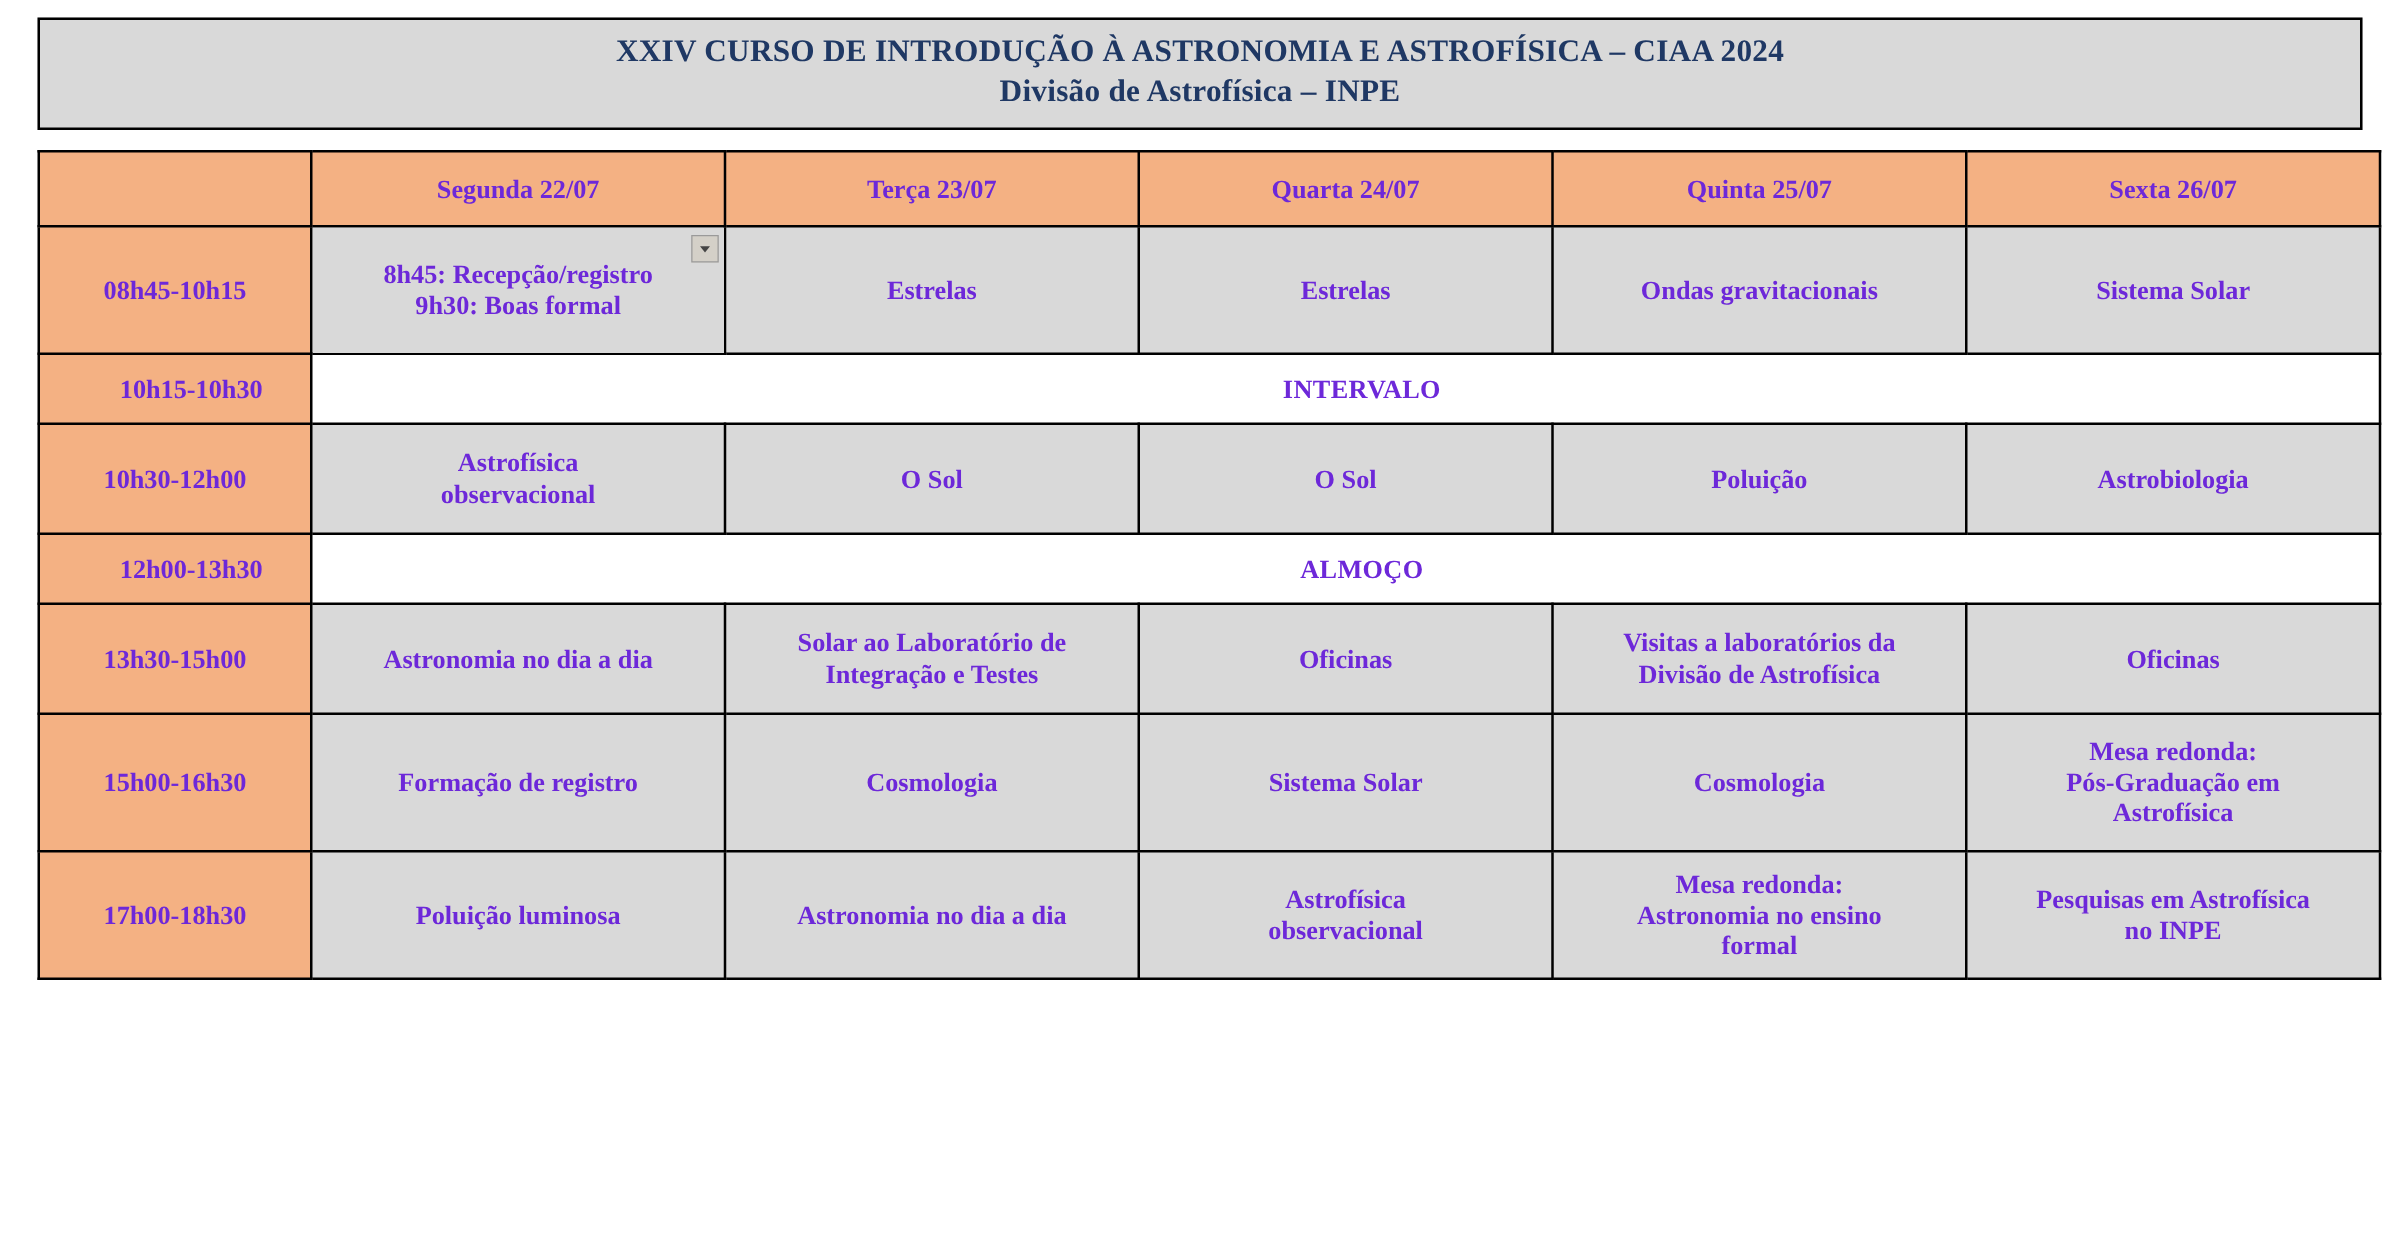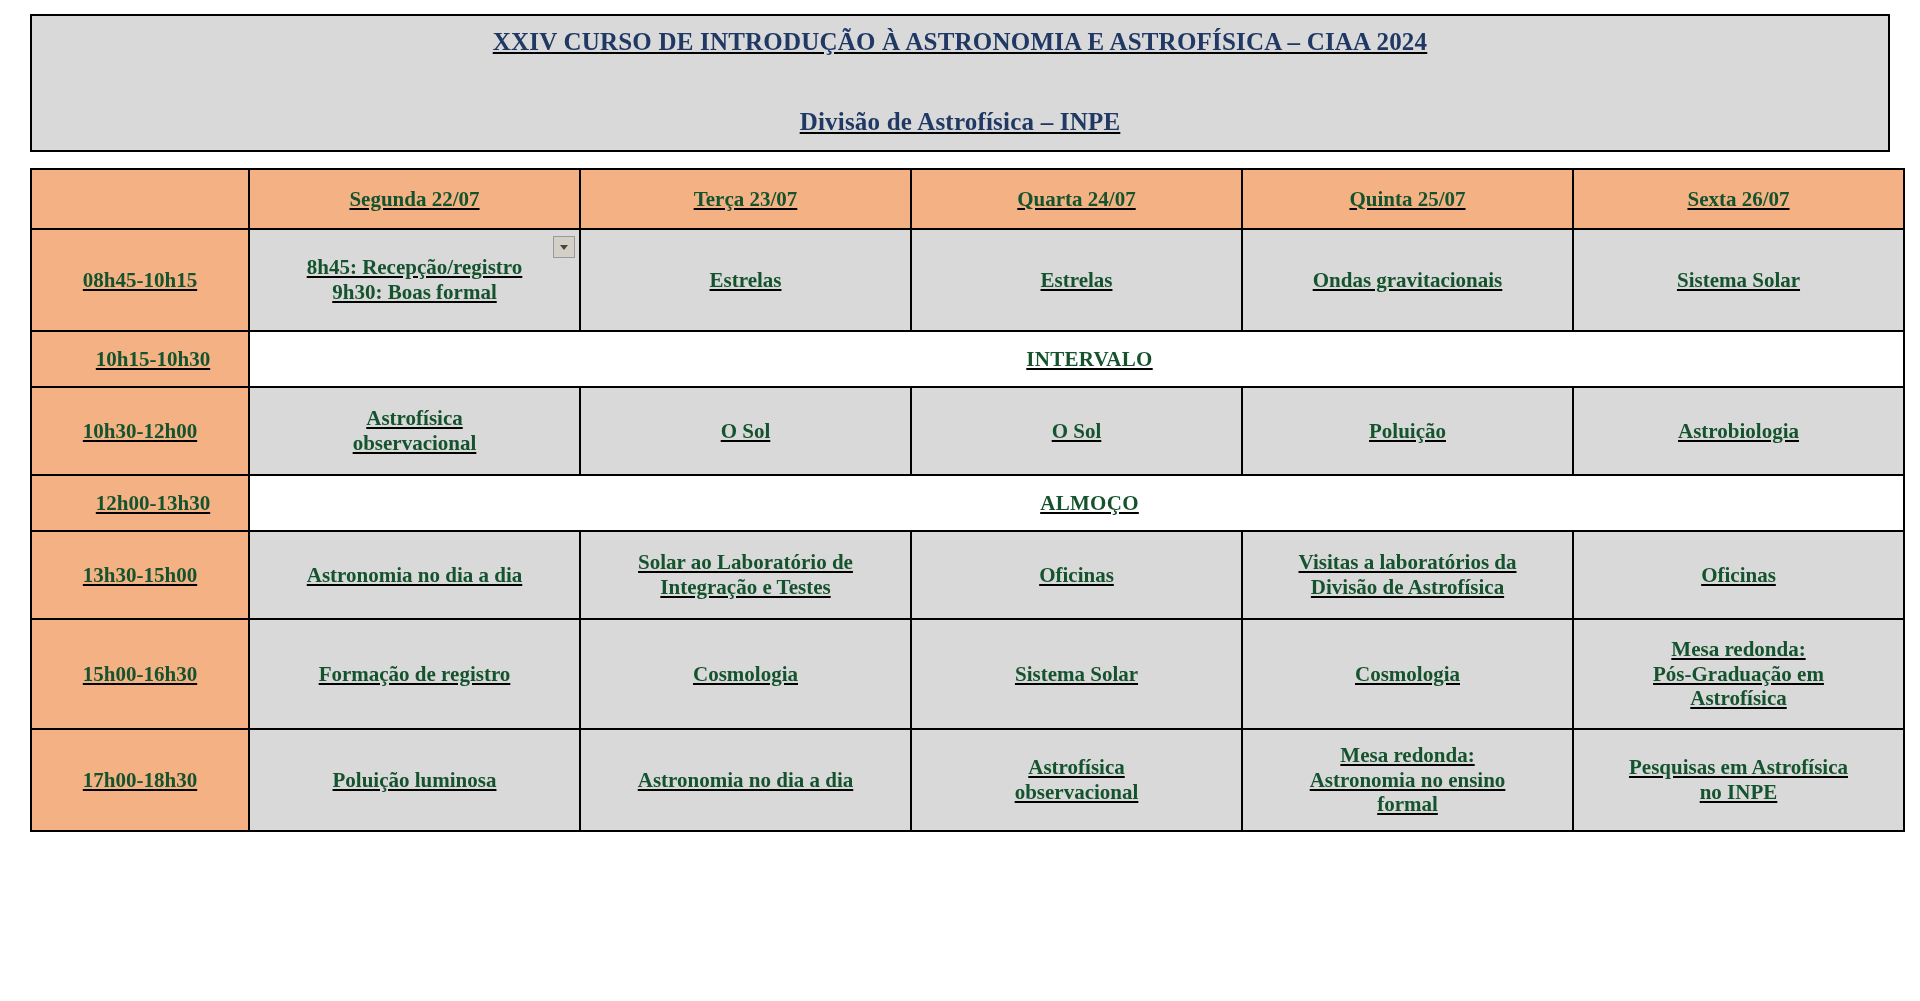--- a/index.html
+++ b/index.html
@@ -12,54 +12,52 @@
   }
   body {
     font-family: "Liberation Serif", serif;
   }
   .page {
     position: relative;
     width: 1920px;
     height: 746px;
     box-sizing: border-box;
     padding: 14px 30px 0 30px;
-    text-decoration: underline;
   }
   
   .title-banner {
     border: 2px solid #000000;
     background: #d9d9d9;
     text-align: center;
     padding: 10px 8px 12px 8px;
     color: #1f3864;
     font-weight: bold;
     line-height: 1.28;
     font-size: 25px;
     letter-spacing: 0.2px;
   }
   .title-banner .line2 {
     display: block;
-    margin-top: 48px;
   }
   
   table.schedule {
     margin-top: 16px;
     border-collapse: collapse;
     width: 100%;
     table-layout: fixed;
   }
   table.schedule td, table.schedule th {
     border: 2px solid #000000;
     text-align: center;
     vertical-align: middle;
     font-weight: bold;
     font-size: 21px;
     line-height: 1.18;
     padding: 4px 6px;
-    color: #14532d;
+    color: #6d28d9;
   }
   col.timecol { width: 218px; }
   col.daycol  { width: 331px; }
 
   th.dayhead {
     background: #f4b183;
     font-size: 24px;
     height: 50px;
   }
   th.corner {

